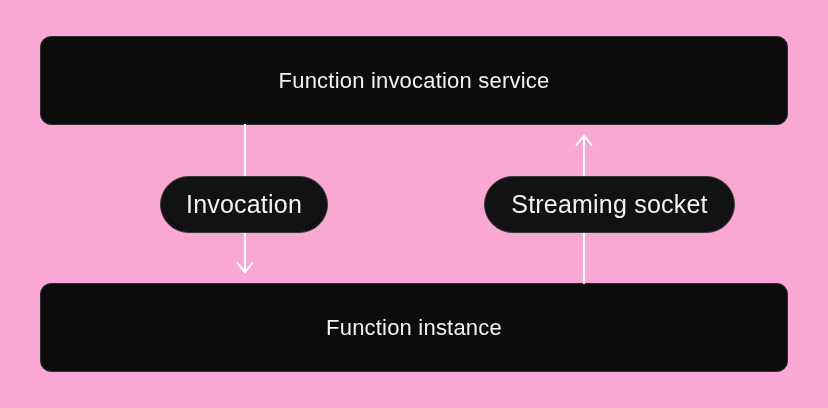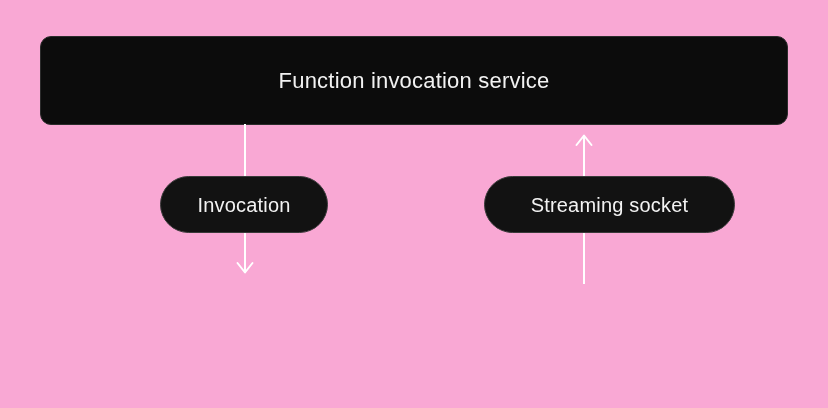--- a/index.html
+++ b/index.html
@@ -62,21 +62,21 @@
   #pill-invocation {
     left: 160px;
     width: 168px;
   }
   #pill-streaming {
     left: 484px;
     width: 251px;
   }
   .pill-label {
     color: #f2f2f2;
-    font-size: 20px;
+    font-size: 25px;
     letter-spacing: 0.2px;
     line-height: 1;
     white-space: nowrap;
   }
 
   
   .connector {
     position: absolute;
     z-index: 1;
     overflow: visible;
@@ -128,14 +128,17 @@
   </svg>
 
   <div class="pill" id="pill-invocation">
     <span class="pill-label">Invocation</span>
   </div>
 
   <div class="pill" id="pill-streaming">
     <span class="pill-label">Streaming socket</span>
   </div>
 
+  <div class="node-box" id="box-bottom">
+    <span class="node-box-label">Function instance</span>
+  </div>
 
 </div>
 
 </body></html>

